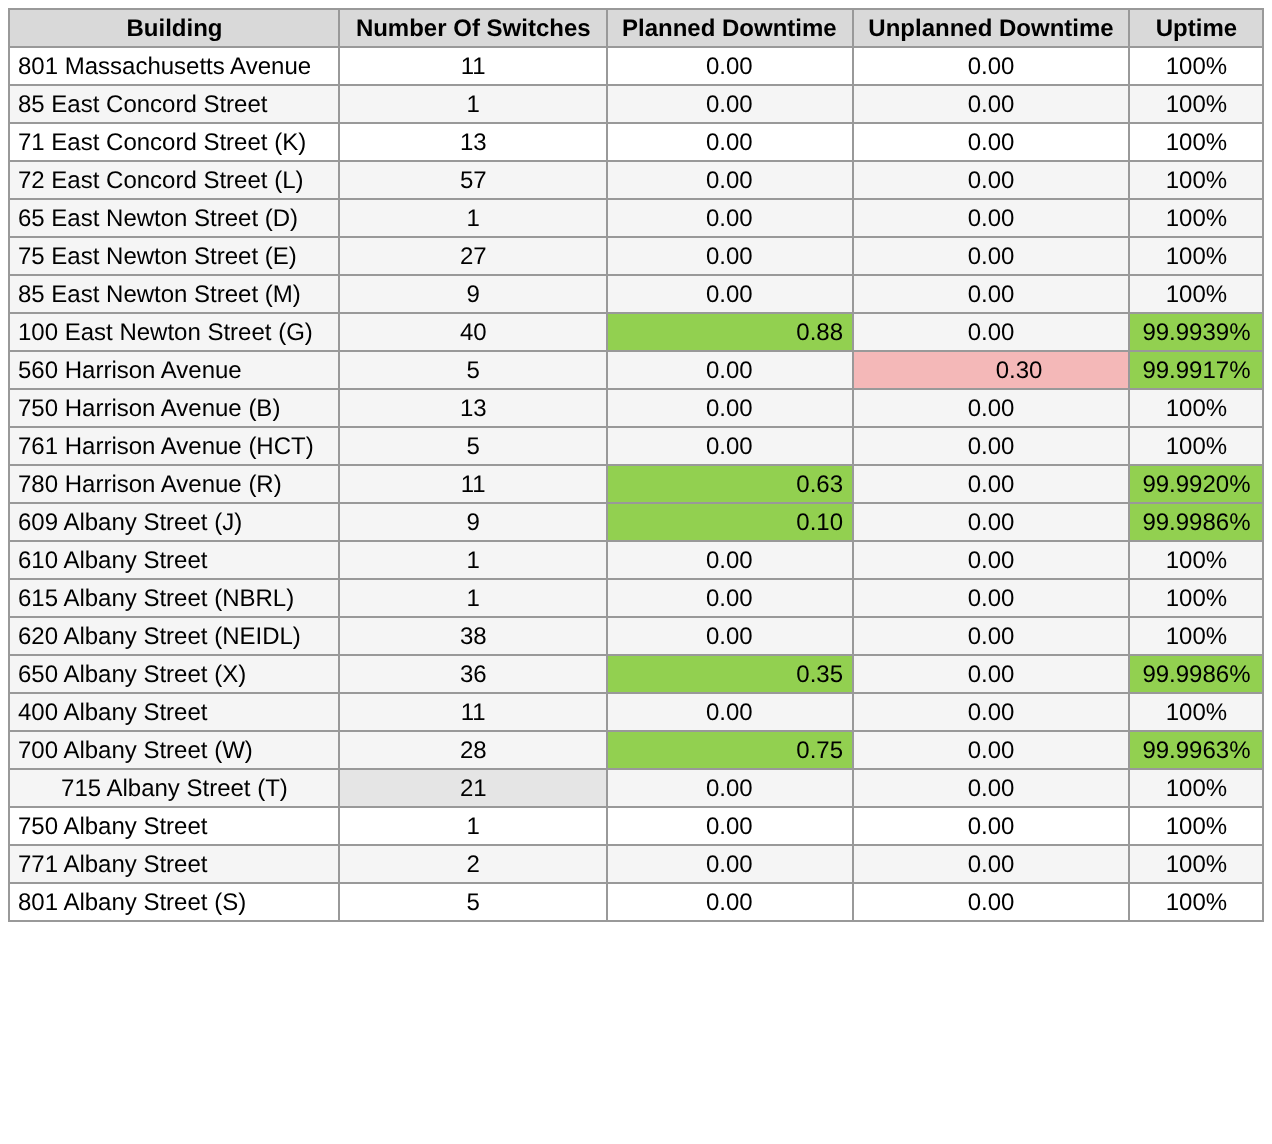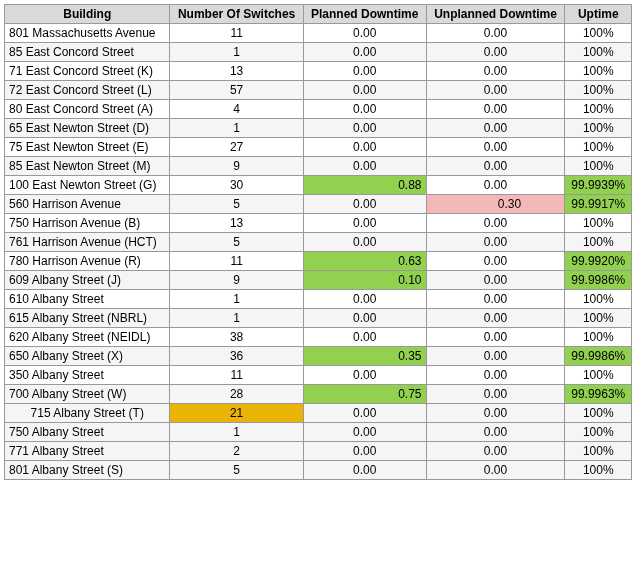--- a/index.html
+++ b/index.html
@@ -84,27 +84,20 @@
         <td>100%</td>
       </tr>
       <tr>
         <td style="background-color: rgb(245, 245, 245);">72 East Concord Street (L)</td>
         <td style="background-color: rgb(245, 245, 245);">57</td>
         <td style="background-color: rgb(245, 245, 245);">0.00</td>
         <td style="background-color: rgb(245, 245, 245);">0.00</td>
         <td style="background-color: rgb(245, 245, 245);">100%</td>
       </tr>
       <tr>
-        <td>80 East Concord Street (A)</td>
-        <td>4</td>
-        <td>0.00</td>
-        <td>0.00</td>
-        <td>100%</td>
-      </tr>
-      <tr>
         <td style="background-color: rgb(245, 245, 245);">65 East Newton Street (D)</td>
         <td style="background-color: rgb(245, 245, 245);">1</td>
         <td style="background-color: rgb(245, 245, 245);">0.00</td>
         <td style="background-color: rgb(245, 245, 245);">0.00</td>
         <td style="background-color: rgb(245, 245, 245);">100%</td>
       </tr>
       <tr>
         <td>75 East Newton Street (E)</td>
         <td>27</td>
         <td>0.00</td>
@@ -113,21 +106,21 @@
       </tr>
       <tr>
         <td style="background-color: rgb(245, 245, 245);">85 East Newton Street (M)</td>
         <td style="background-color: rgb(245, 245, 245);">9</td>
         <td style="background-color: rgb(245, 245, 245);">0.00</td>
         <td style="background-color: rgb(245, 245, 245);">0.00</td>
         <td style="background-color: rgb(245, 245, 245);">100%</td>
       </tr>
       <tr>
         <td>100 East Newton Street (G)</td>
-        <td>30</td>
+        <td>40</td>
         <td class="green-cell">0.88</td>
         <td>0.00</td>
         <td class="uptime-green">99.9939%</td>
       </tr>
       <tr>
         <td style="background-color: rgb(245, 245, 245);">560 Harrison Avenue</td>
         <td style="background-color: rgb(245, 245, 245);">5</td>
         <td style="background-color: rgb(245, 245, 245);">0.00</td>
         <td class="red-cell">0.30</td>
         <td class="uptime-green">99.9917%</td>
@@ -182,36 +175,36 @@
         <td>100%</td>
       </tr>
       <tr>
         <td style="background-color: rgb(245, 245, 245);">650 Albany Street (X)</td>
         <td style="background-color: rgb(245, 245, 245);">36</td>
         <td class="green-cell">0.35</td>
         <td style="background-color: rgb(245, 245, 245);">0.00</td>
         <td class="uptime-green">99.9986%</td>
       </tr>
       <tr>
-        <td>350 Albany Street</td>
+        <td>400 Albany Street</td>
         <td>11</td>
         <td>0.00</td>
         <td>0.00</td>
         <td>100%</td>
       </tr>
       <tr>
         <td style="background-color: rgb(245, 245, 245);">700 Albany Street (W)</td>
         <td style="background-color: rgb(245, 245, 245);">28</td>
         <td class="green-cell">0.75</td>
         <td style="background-color: rgb(245, 245, 245);">0.00</td>
         <td class="uptime-green">99.9963%</td>
       </tr>
       <tr>
         <td style="background-color: rgb(245, 245, 245); text-align: center;">715 Albany Street (T)</td>
-        <td style="background-color: #eab308;">21</td>
+        <td style="background-color: #e5e5e5;">21</td>
         <td style="background-color: rgb(245, 245, 245);">0.00</td>
         <td style="background-color: rgb(245, 245, 245);">0.00</td>
         <td style="background-color: rgb(245, 245, 245);">100%</td>
       </tr>
       <tr>
         <td>750 Albany Street</td>
         <td>1</td>
         <td>0.00</td>
         <td>0.00</td>
         <td>100%</td>

